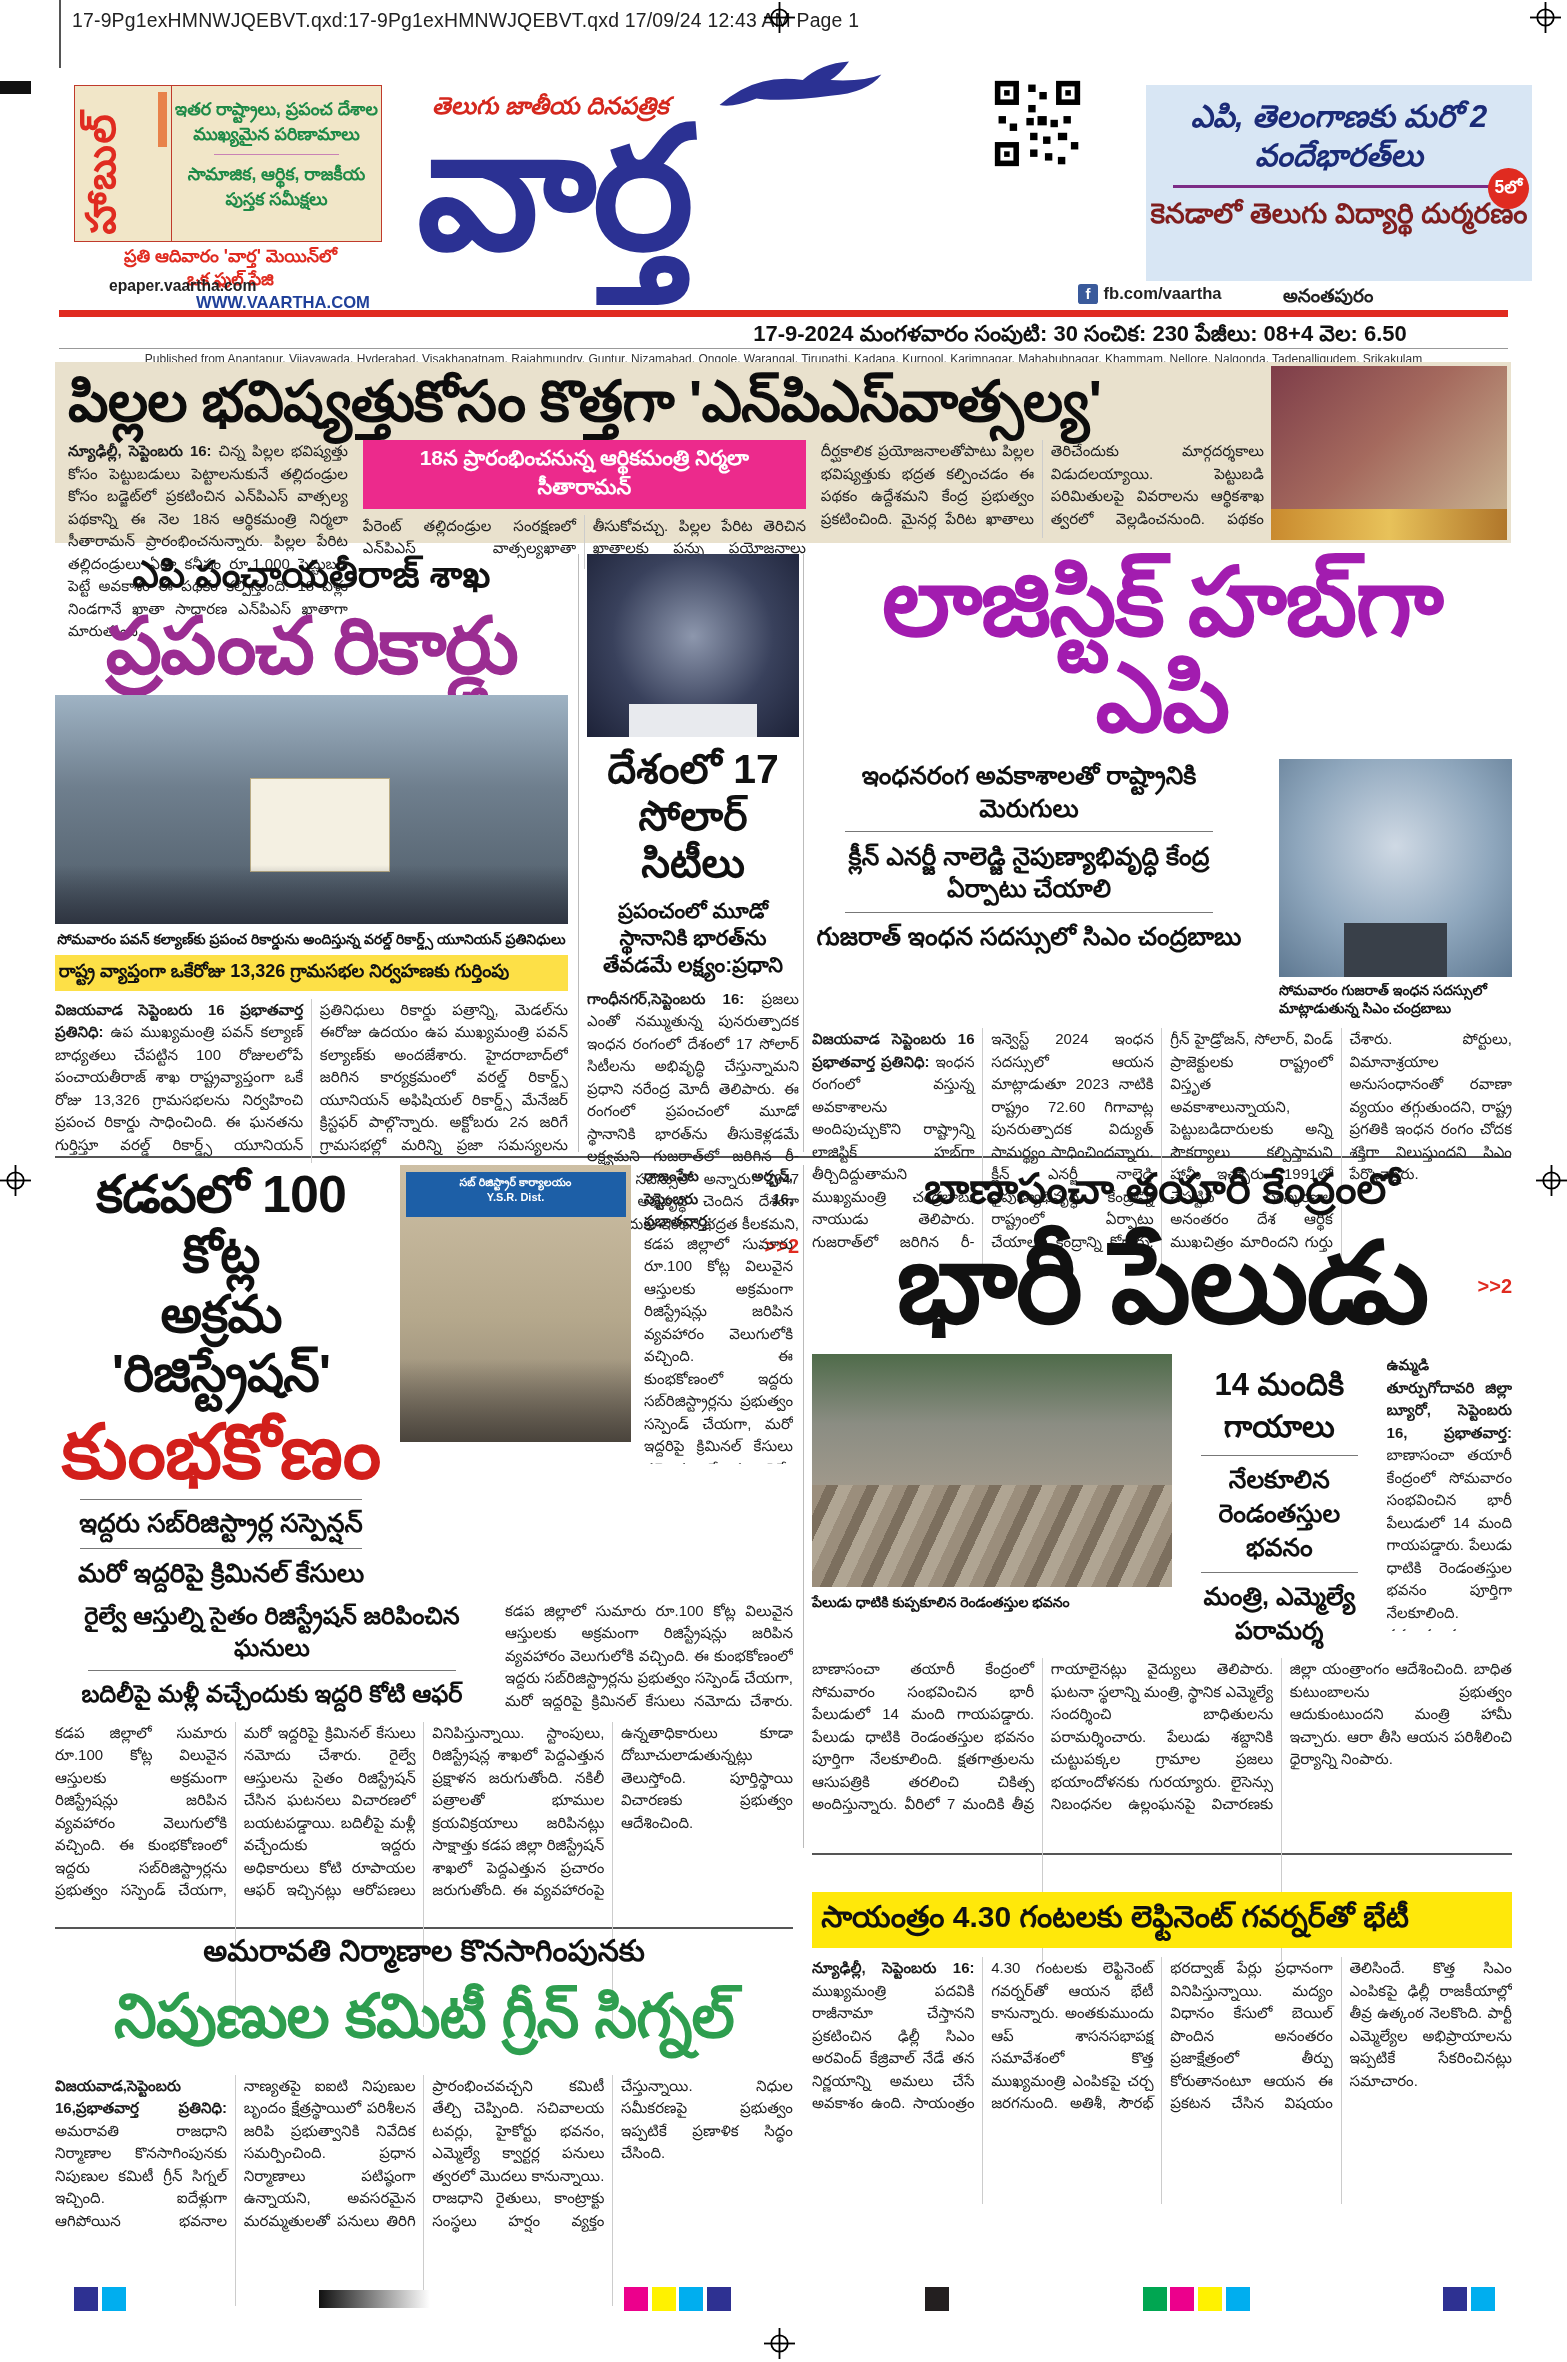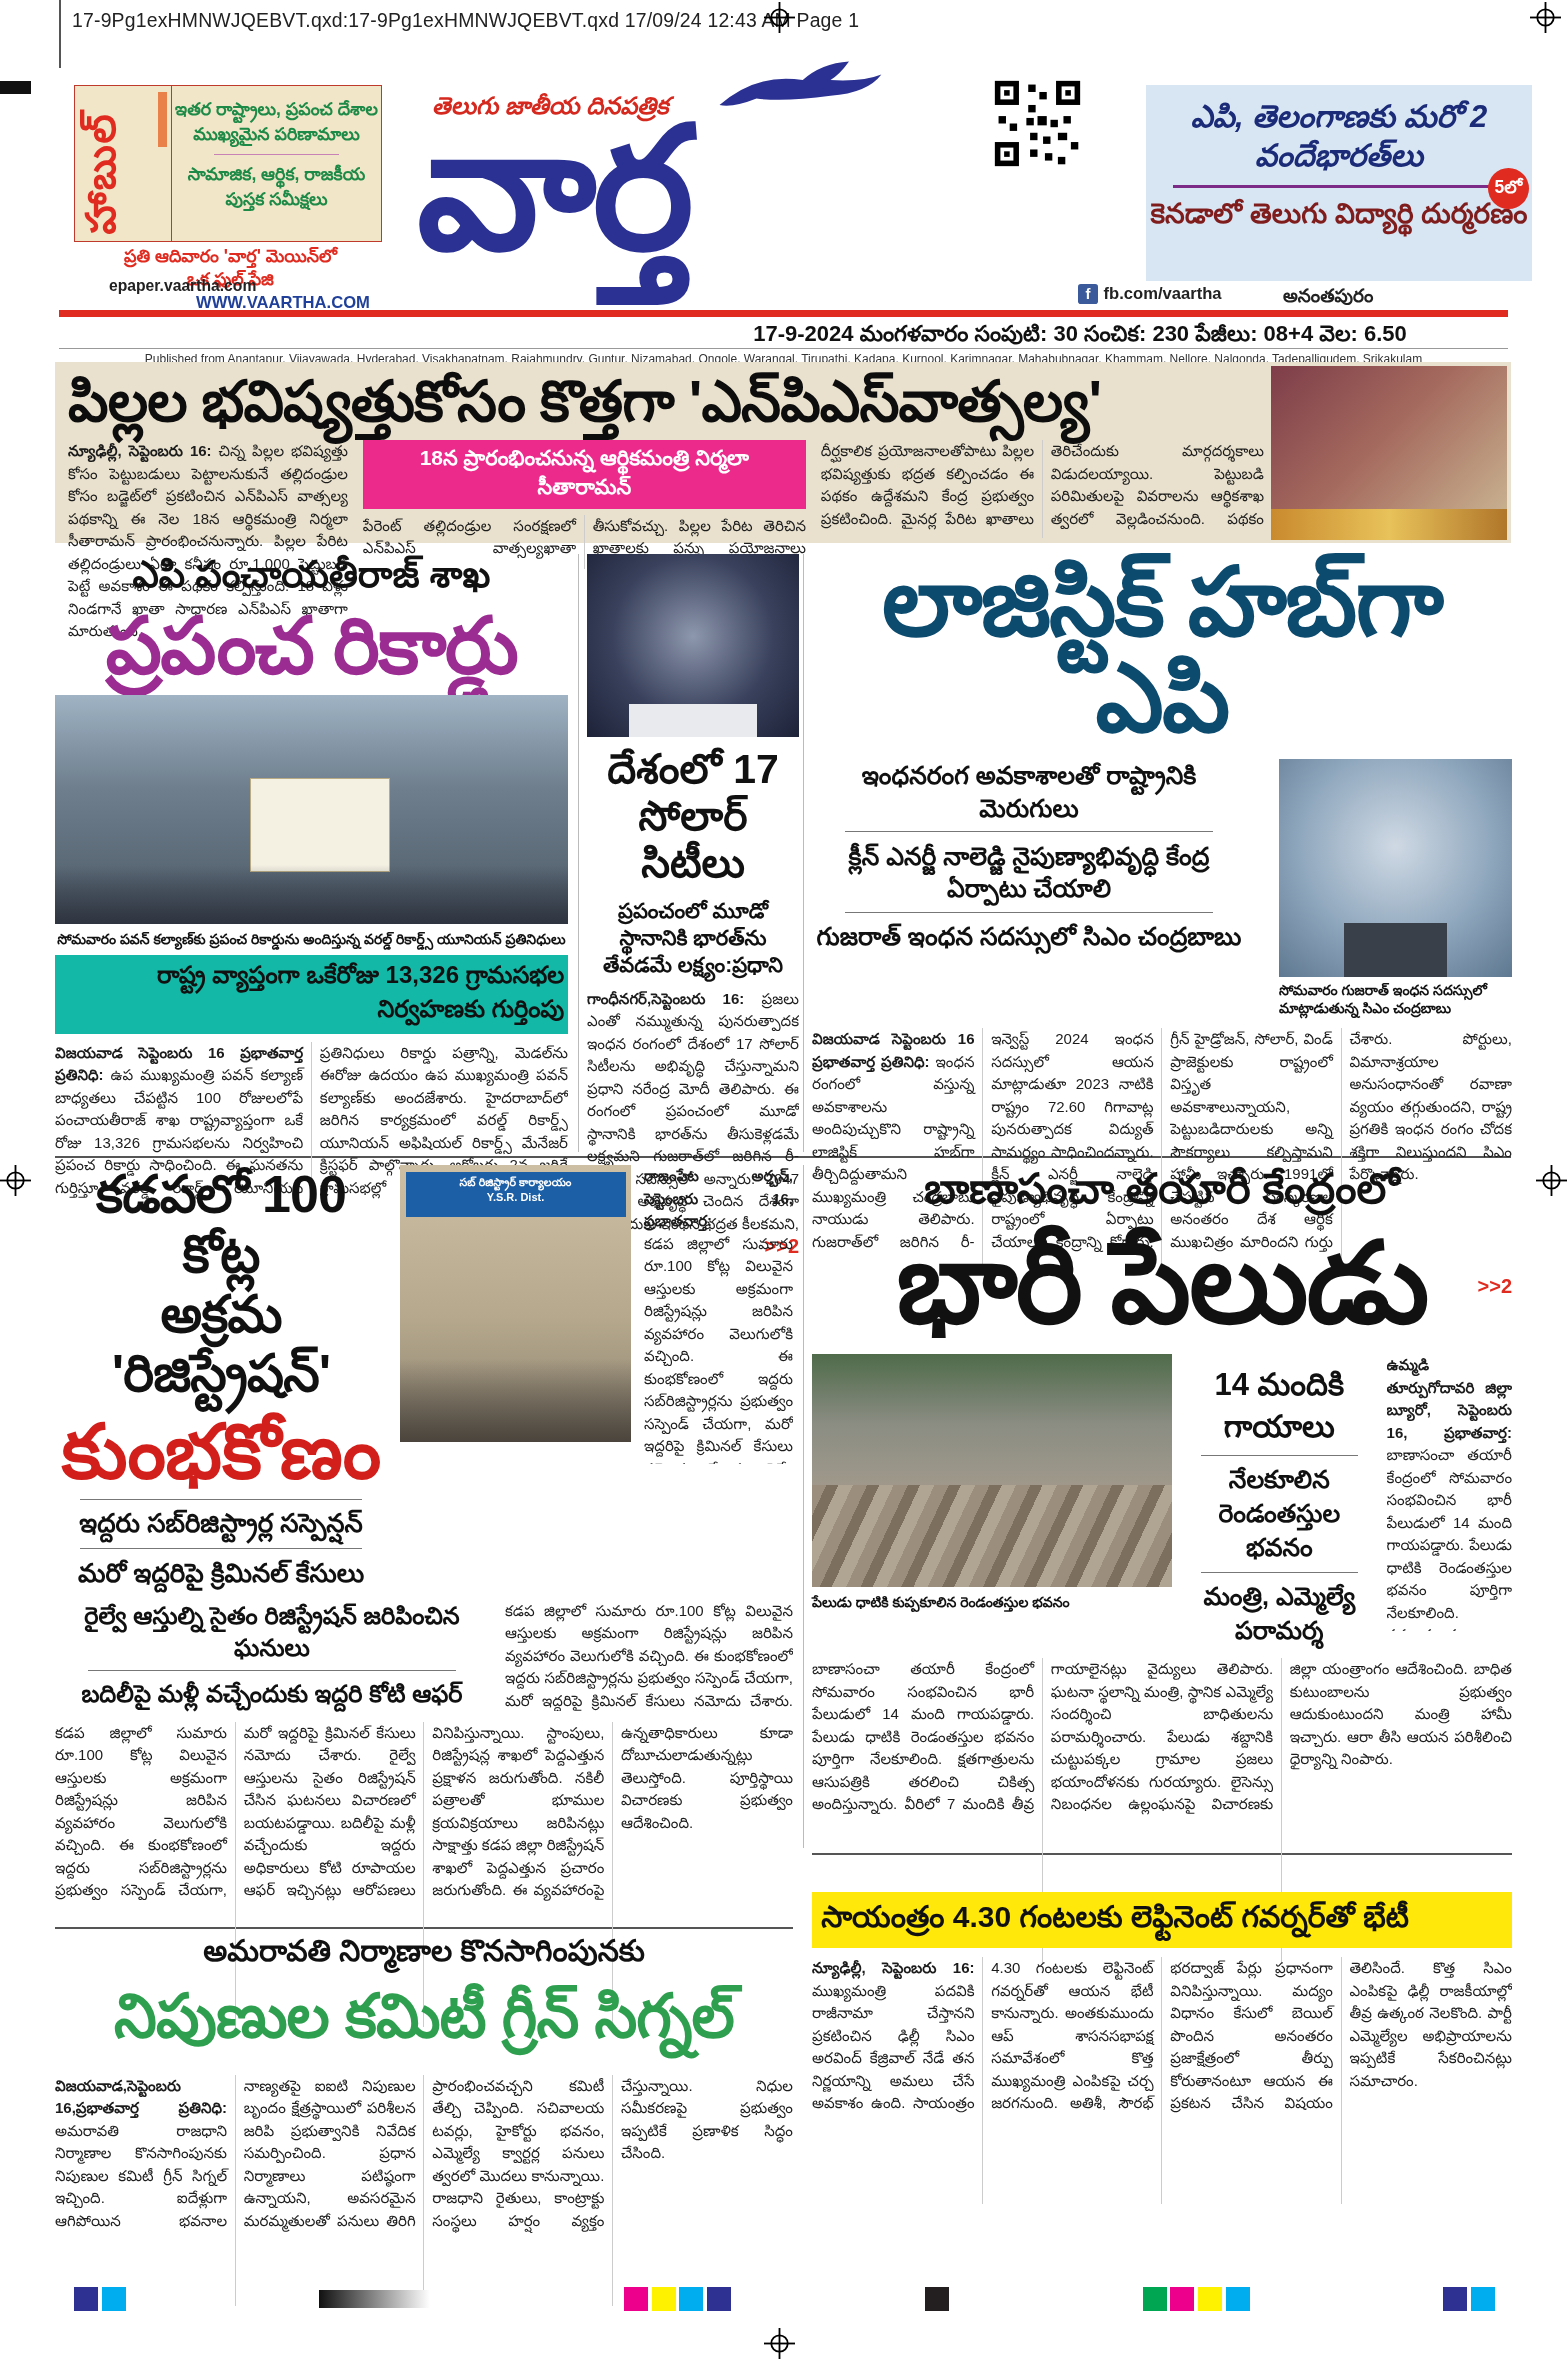--- a/index.html
+++ b/index.html
@@ -60,25 +60,25 @@
   .lead-photo{position:absolute;top:3.7px;right:3.7px;width:236px;height:174px;}
   .lead-body{position:absolute;top:78px;left:13px;width:1196px;height:98px;display:flex;gap:14.8px;}
   .pinkstrip{background:#ec2a8c;color:#fff;font-weight:bold;font-size:21px;padding:5.5px 9.2px;margin-bottom:5.5px;text-align:center;}
   
   .b2-left{top:554px;left:55px;width:513px;}
   .b2-mid{top:554px;left:587px;width:212px;}
   .b2-right{top:554px;left:812px;width:700px;}
   .rec-kicker{font-size:37px;}
   .rec-head{text-align:center;font-size:79px;font-weight:bold;color:#9b2d92;letter-spacing:-1.8px;line-height:1.05;}
   .rec-photo{width:513px;height:229px;margin-top:7.4px;}
-  .orange{background:#14b8a6;font-weight:bold;font-size:24px;text-align:right;padding:5.5px 3.7px;margin:7.4px 0;}
+  .orange{background:#fde047;font-weight:bold;font-size:18px;text-align:left;padding:5.5px 3.7px;margin:7.4px 0;}
   .solar-photo{width:212px;height:183px;}
   .solar-h{font-size:41px;font-weight:bold;text-align:center;line-height:1.15;margin-top:9.2px;}
   .solar-deck{font-size:21px;font-weight:bold;text-align:center;line-height:1.3;margin:9.2px 0;}
-  .log-head{text-align:center;font-size:96px;font-weight:bold;color:#0c4a6e;letter-spacing:-1.8px;line-height:1;}
+  .log-head{text-align:center;font-size:96px;font-weight:bold;color:#a21caf;letter-spacing:-1.8px;line-height:1;}
   .log-decks{width:434px;text-align:center;font-size:25px;font-weight:bold;line-height:1.3;}
   .cbn-photo{width:233px;height:218px;}
   
   .b3-left{top:1165px;left:55px;width:738px;}
   .b3-right{top:1165px;left:812px;width:700px;}
   .scam-h1{font-size:52px;font-weight:bold;line-height:1.15;letter-spacing:-0.9px;}
   .scam-h2{font-size:76px;font-weight:bold;color:#d21f1b;letter-spacing:-0.9px;line-height:1.05;margin-top:7.4px;}
   .scam-photo{width:231px;height:277px;}
   .scam-sub{font-size:26px;font-weight:bold;text-align:center;line-height:1.3;}
   .blast-kick{font-size:42px;font-weight:bold;text-align:center;}

